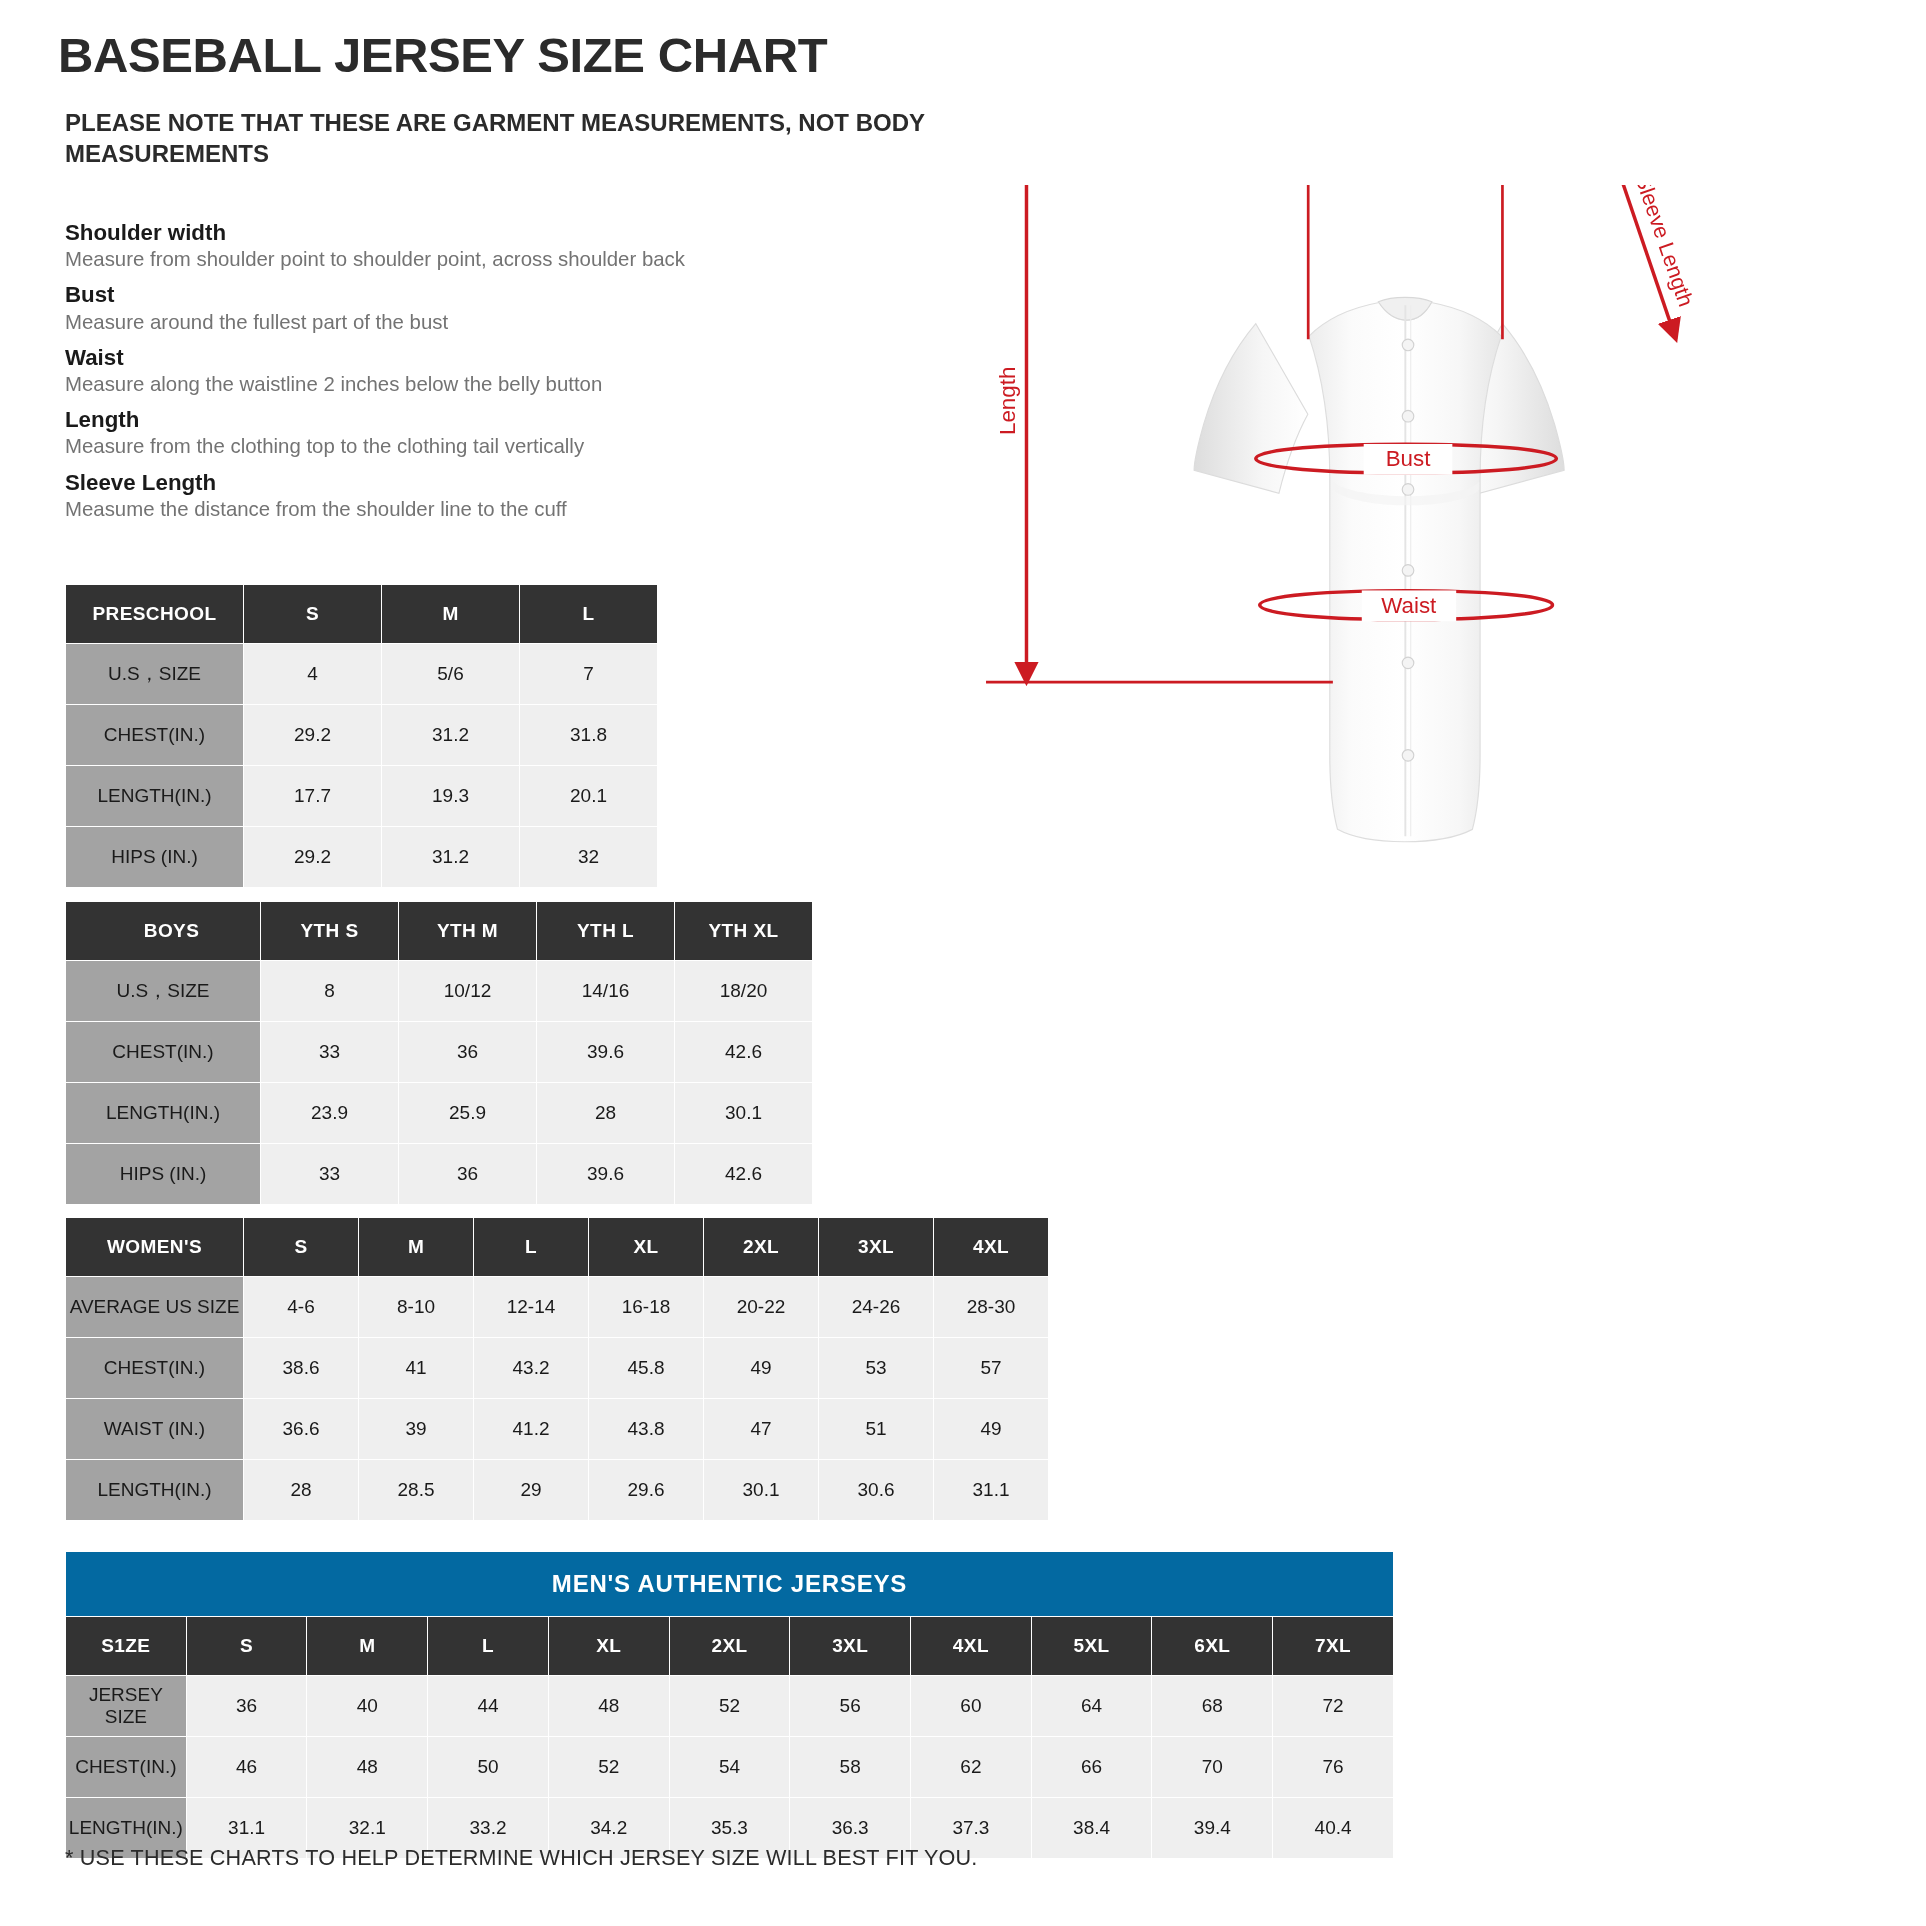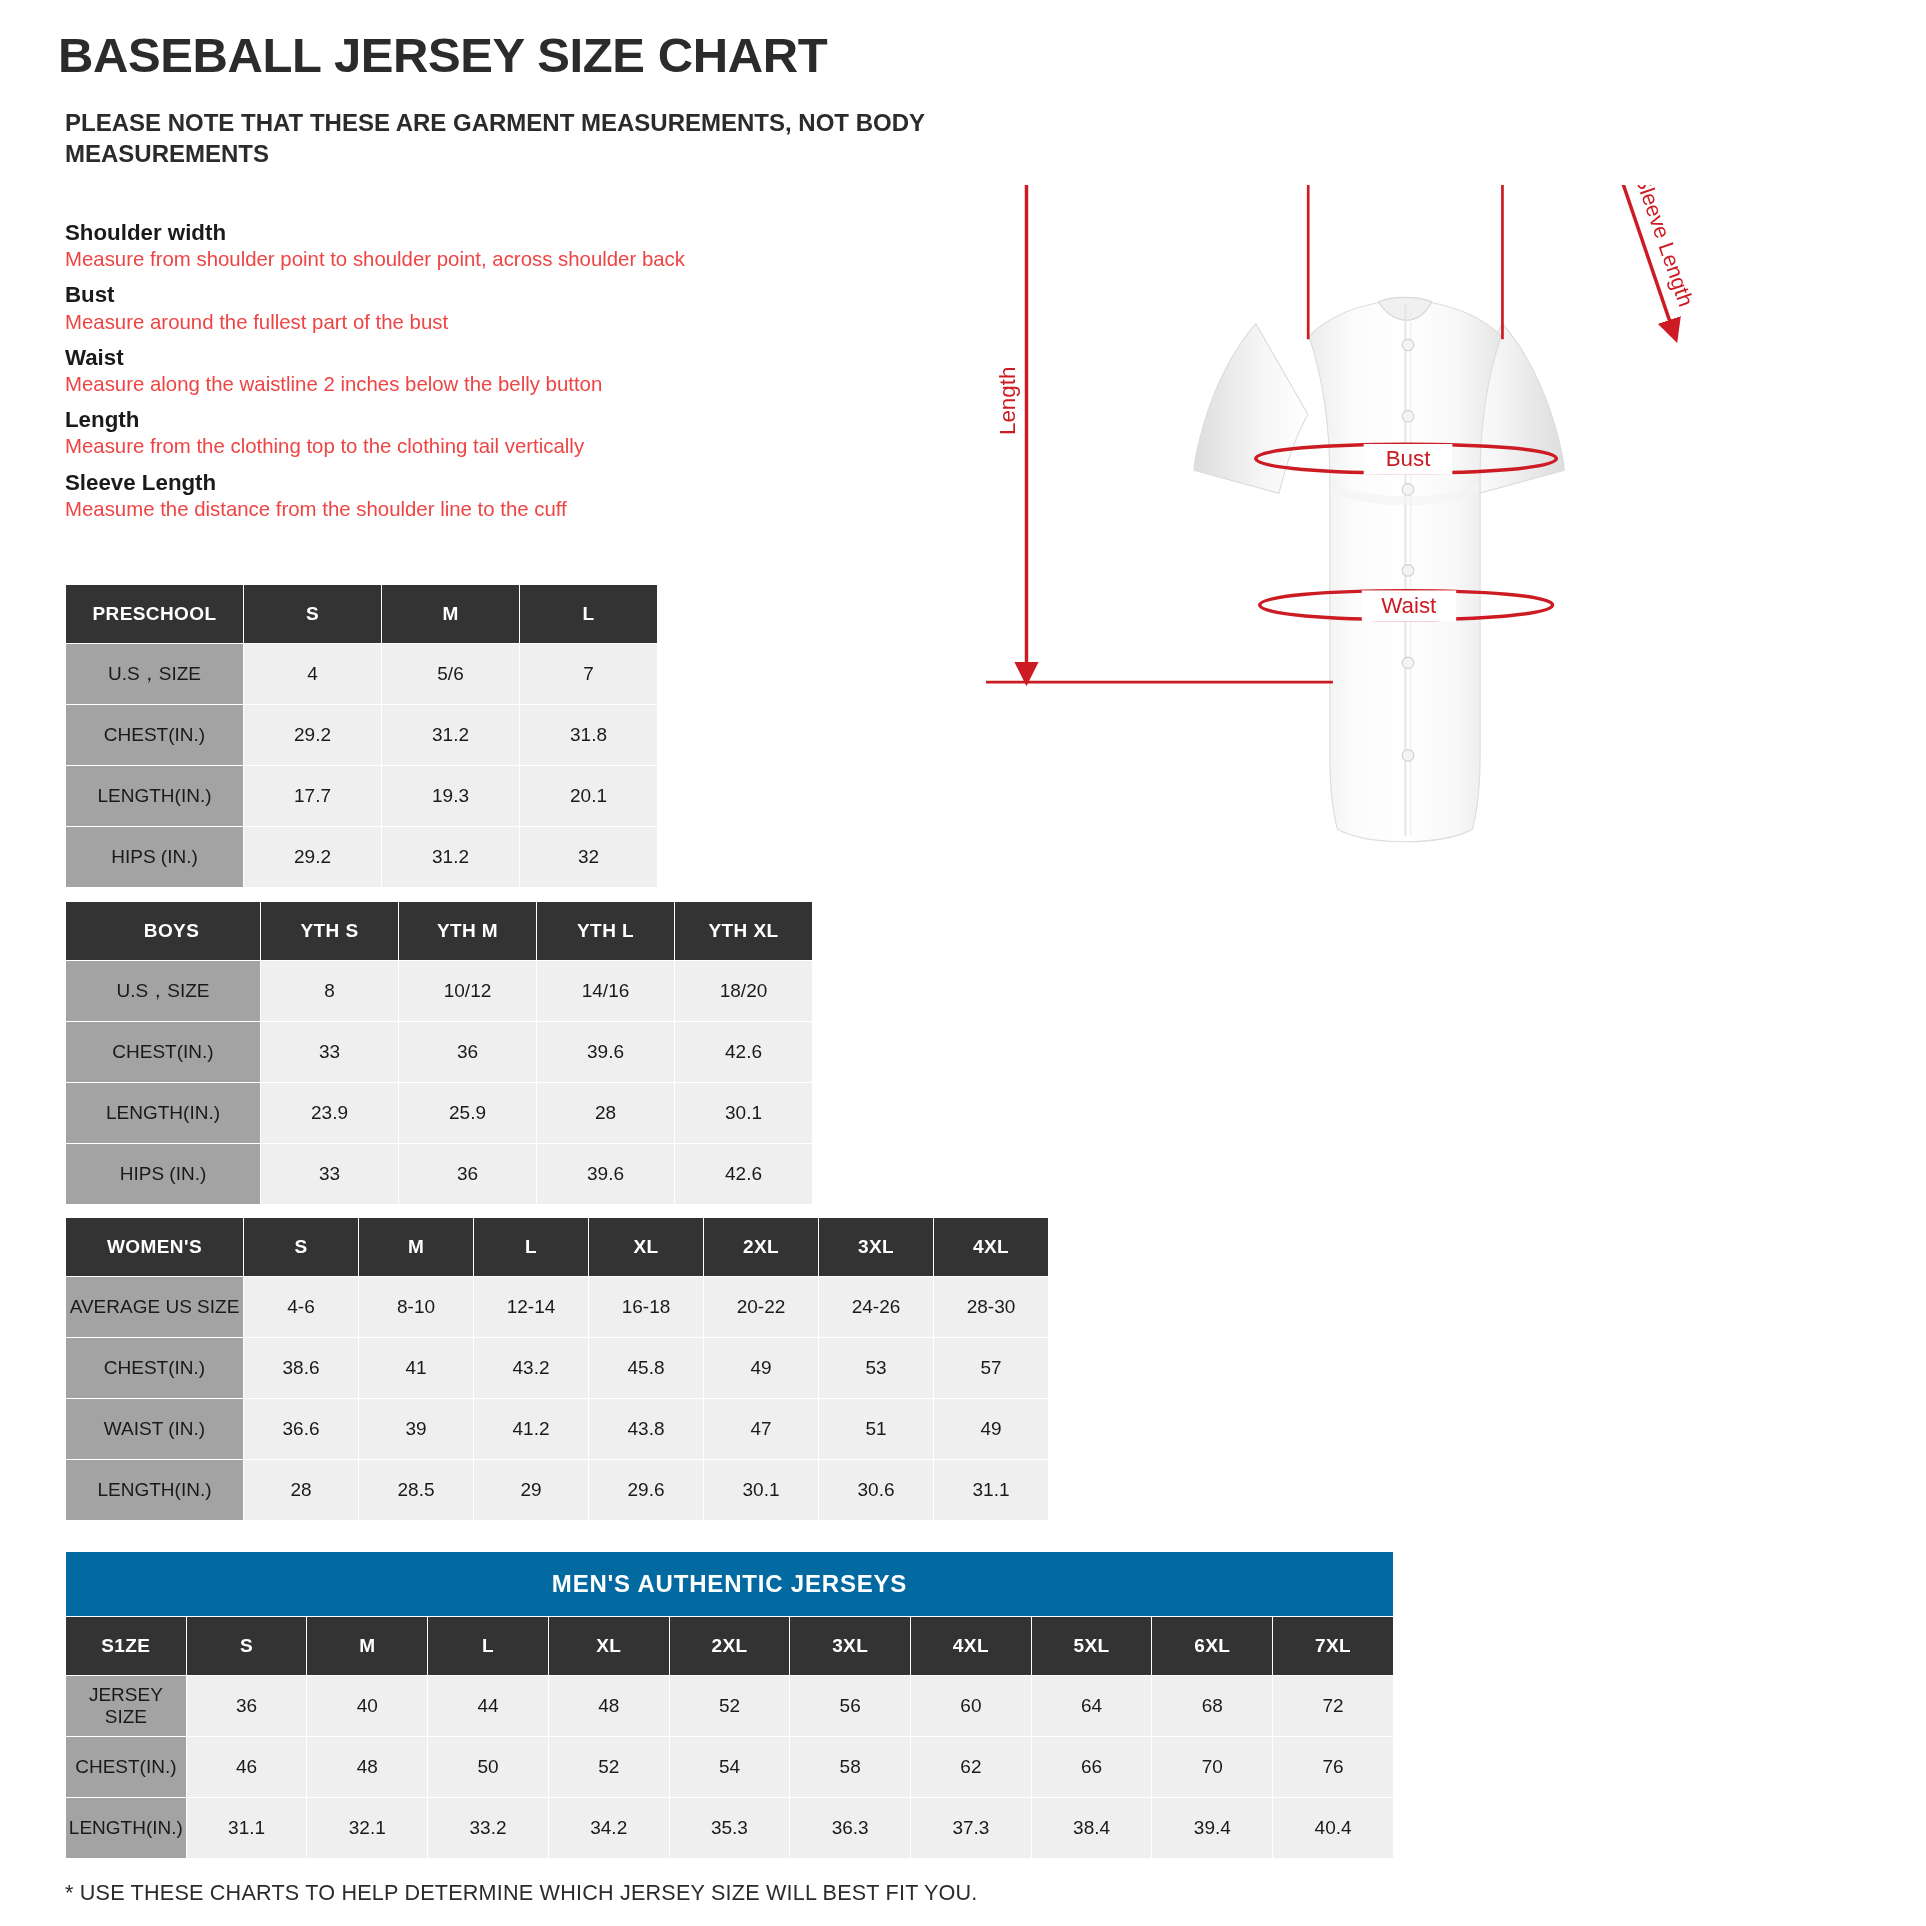--- a/index.html
+++ b/index.html
@@ -51,21 +51,21 @@
   }
   .def-block { margin-bottom: 10.8px; }
   .def-term {
     font-size: 22.3px;
     font-weight: bold;
     color: #1a1a1a;
     line-height: 1.15;
   }
   .def-desc {
     font-size: 20.4px;
-    color: #ef4444;
+    color: #737373;
     line-height: 1.2;
     margin-top: 1.5px;
   }
   
   .tbl {
     position: absolute;
     border-collapse: collapse;
     table-layout: fixed;
   }
   .tbl td, .tbl th {
@@ -120,21 +120,20 @@
   #table-mens .c { width: 115px; }
 
   
   .footnote {
     position: absolute;
     left: 65px;
     top: 1845px;
     font-size: 21.6px;
     color: #2b2b2b;
     letter-spacing: 0.2px;
-    margin-top: 35px;
   }
 
   
   .illu {
     position: absolute;
     left: 986px;
     top: 185px;
     width: 898px;
     height: 1002px;
   }

